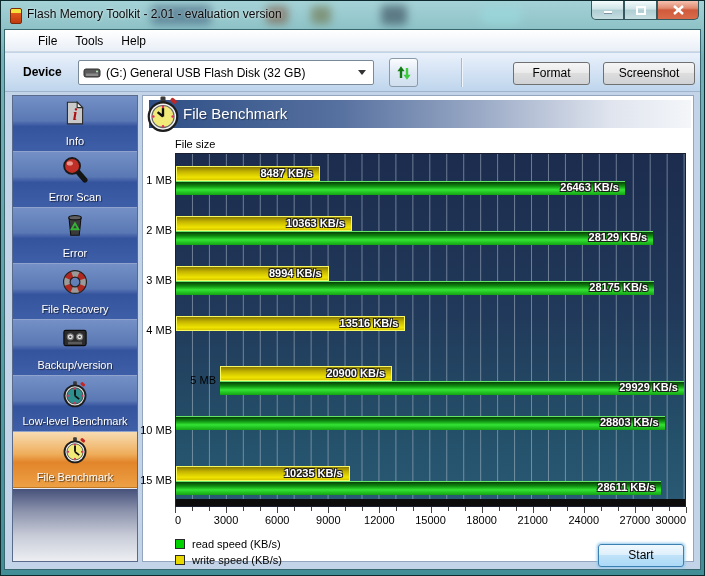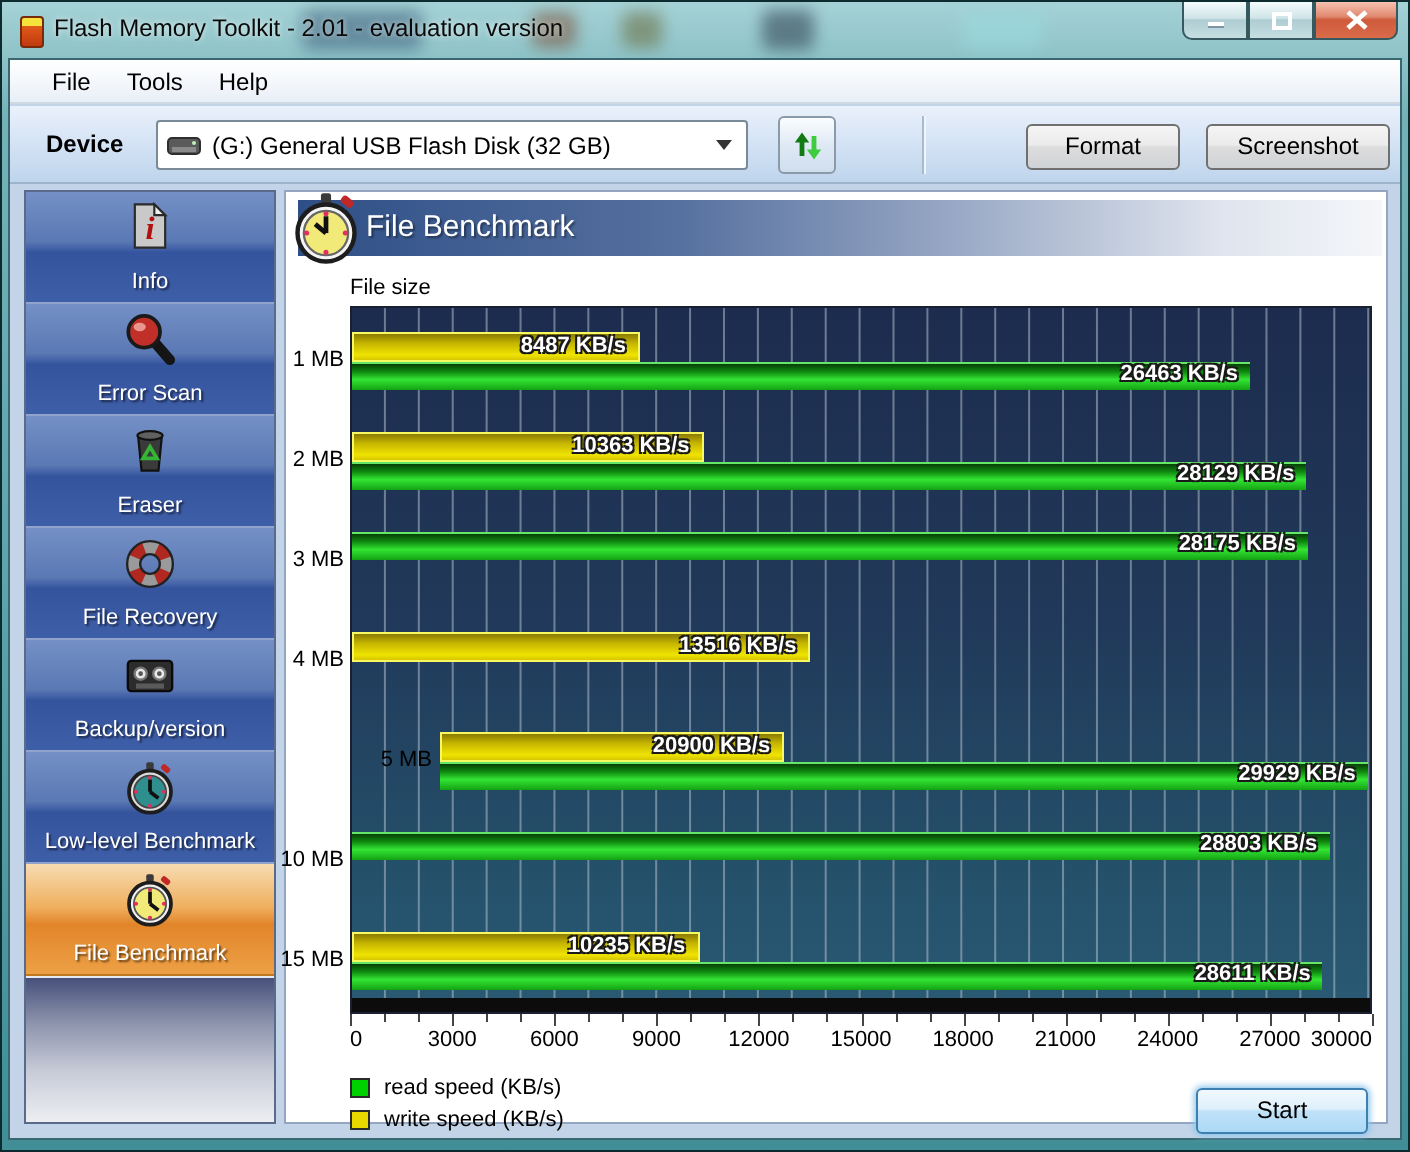--- a/index.html
+++ b/index.html
@@ -21,21 +21,21 @@
     background:linear-gradient(180deg,#f4fbfc 0%,#cfe4e8 45%,#aecdd2 50%,#c6dee2 100%);
     display:flex; align-items:center; justify-content:center; }
   .cap-btn:first-child { border-radius:0 0 0 5px; }
   .cap-btn.close { width:42px; border-radius:0 0 5px 0;
     background:linear-gradient(180deg,#f6c1b0 0%,#e08a70 40%,#cf5a3c 50%,#d96c4a 100%); }
   
   #client { position:absolute; left:3px; right:3px; top:28px; bottom:5px;
     border:1px solid #39676f; background:#c3d4e8; }
   #menubar { position:absolute; left:0; right:0; top:0; height:22px;
     background:linear-gradient(180deg,#ffffff,#e9eff7); border-bottom:1px solid #d0d8e4;
-    display:flex; align-items:center; padding-left:12px; }
+    display:flex; align-items:center; padding-left:24px; }
   .menu-item { font-size:12px; color:#000; padding:2px 9px; }
   #device-toolbar { position:absolute; left:0; right:0; top:23px; height:39px;
     background:linear-gradient(180deg,#eaf1fb 0%,#d6e4f5 45%,#bed5ec 100%);
     border-bottom:1px solid #9fb4cc; }
   #device-label { position:absolute; left:18px; top:12px; font-size:12px; font-weight:bold; color:#000; }
   #device-combo { position:absolute; left:73px; top:7px; width:296px; height:25px;
     background:#fff; border:1px solid #7b8a99; border-radius:2px;
     display:flex; align-items:center; padding:0 4px; }
   #device-combo .combo-text { font-size:12px; color:#000; margin-left:5px; flex:1; white-space:nowrap; overflow:hidden; }
   .combo-arrow { width:0; height:0; border-left:4px solid transparent; border-right:4px solid transparent; border-top:5px solid #333; margin-right:3px; }
@@ -183,21 +183,21 @@
           <ellipse cx="7.6" cy="6.4" rx="2.6" ry="1.8" fill="#f0a8a0" opacity=".85"></ellipse>
         </svg>
         <span class="side-label">Error Scan</span>
       </div>
       <div class="side-item">
         <svg class="side-icon" width="26" height="26" viewBox="0 0 24 24">
           <path d="M6.5 5.5 h11 l-1.6 16 h-7.8 z" fill="#3a3a3a" stroke="#111"></path>
           <ellipse cx="12" cy="5.3" rx="5.8" ry="2" fill="#606060" stroke="#111"></ellipse>
           <path d="M12 10.5 l3.2 5.4 h-6.4 z" fill="none" stroke="#35b535" stroke-width="1.7"></path>
         </svg>
-        <span class="side-label">Eraser</span>
+        <span class="side-label">Error</span>
       </div>
       <div class="side-item">
         <svg class="side-icon" width="28" height="28" viewBox="0 0 24 24">
           <circle cx="12" cy="12" r="7" fill="none" stroke="#9a9a9a" stroke-width="5.6"></circle>
           <circle cx="12" cy="12" r="7" fill="none" stroke="#b02820" stroke-width="5.6" stroke-dasharray="5.5 5.5" transform="rotate(23 12 12)"></circle>
           <circle cx="12" cy="12" r="9.8" fill="none" stroke="#222" stroke-width="1"></circle>
           <circle cx="12" cy="12" r="4.2" fill="none" stroke="#222" stroke-width="1"></circle>
         </svg>
         <span class="side-label">File Recovery</span>
       </div>
@@ -279,20 +279,23 @@
               <div class="cat-label">2 MB</div>
               <div class="bar write" style="width: 34.5433%;">
                 <span class="bar-value-label">10363 KB/s</span>
               </div>
               <div class="bar read" style="width: 93.7633%;">
                 <span class="bar-value-label" style="top: -1px;">28129 KB/s</span>
               </div>
             </div>
             <div class="chart-row" style="top: 112px;">
               <div class="cat-label">3 MB</div>
+              <div class="bar write" style="width: 29.98%;">
+                <span class="bar-value-label">8994 KB/s</span>
+              </div>
               <div class="bar read" style="width: 93.9167%;">
                 <span class="bar-value-label" style="top: -1px;">28175 KB/s</span>
               </div>
             </div>
             <div class="chart-row" style="top: 162px;">
               <div class="cat-label">4 MB</div>
               <div class="bar write" style="width: 45.0533%;">
                 <span class="bar-value-label">13516 KB/s</span>
               </div>
             </div>

